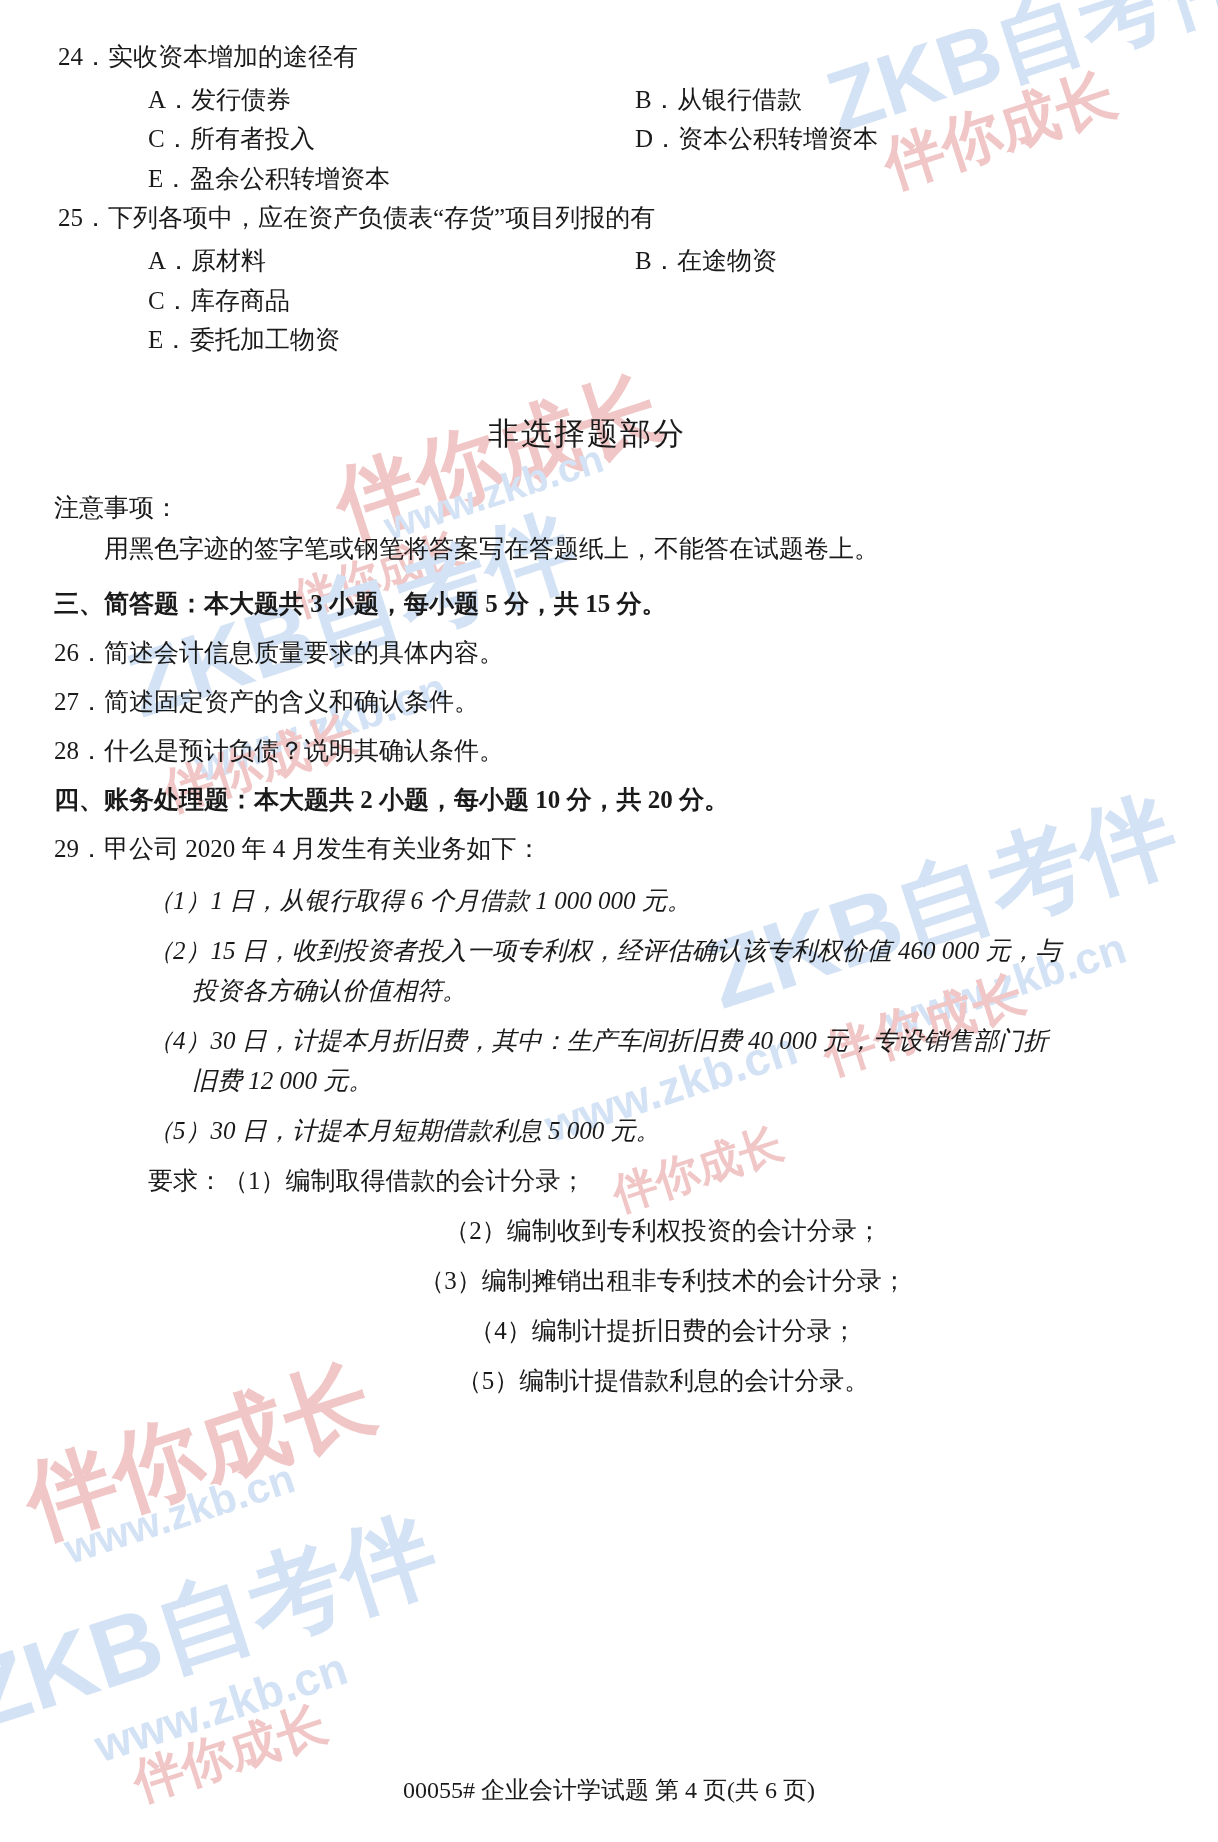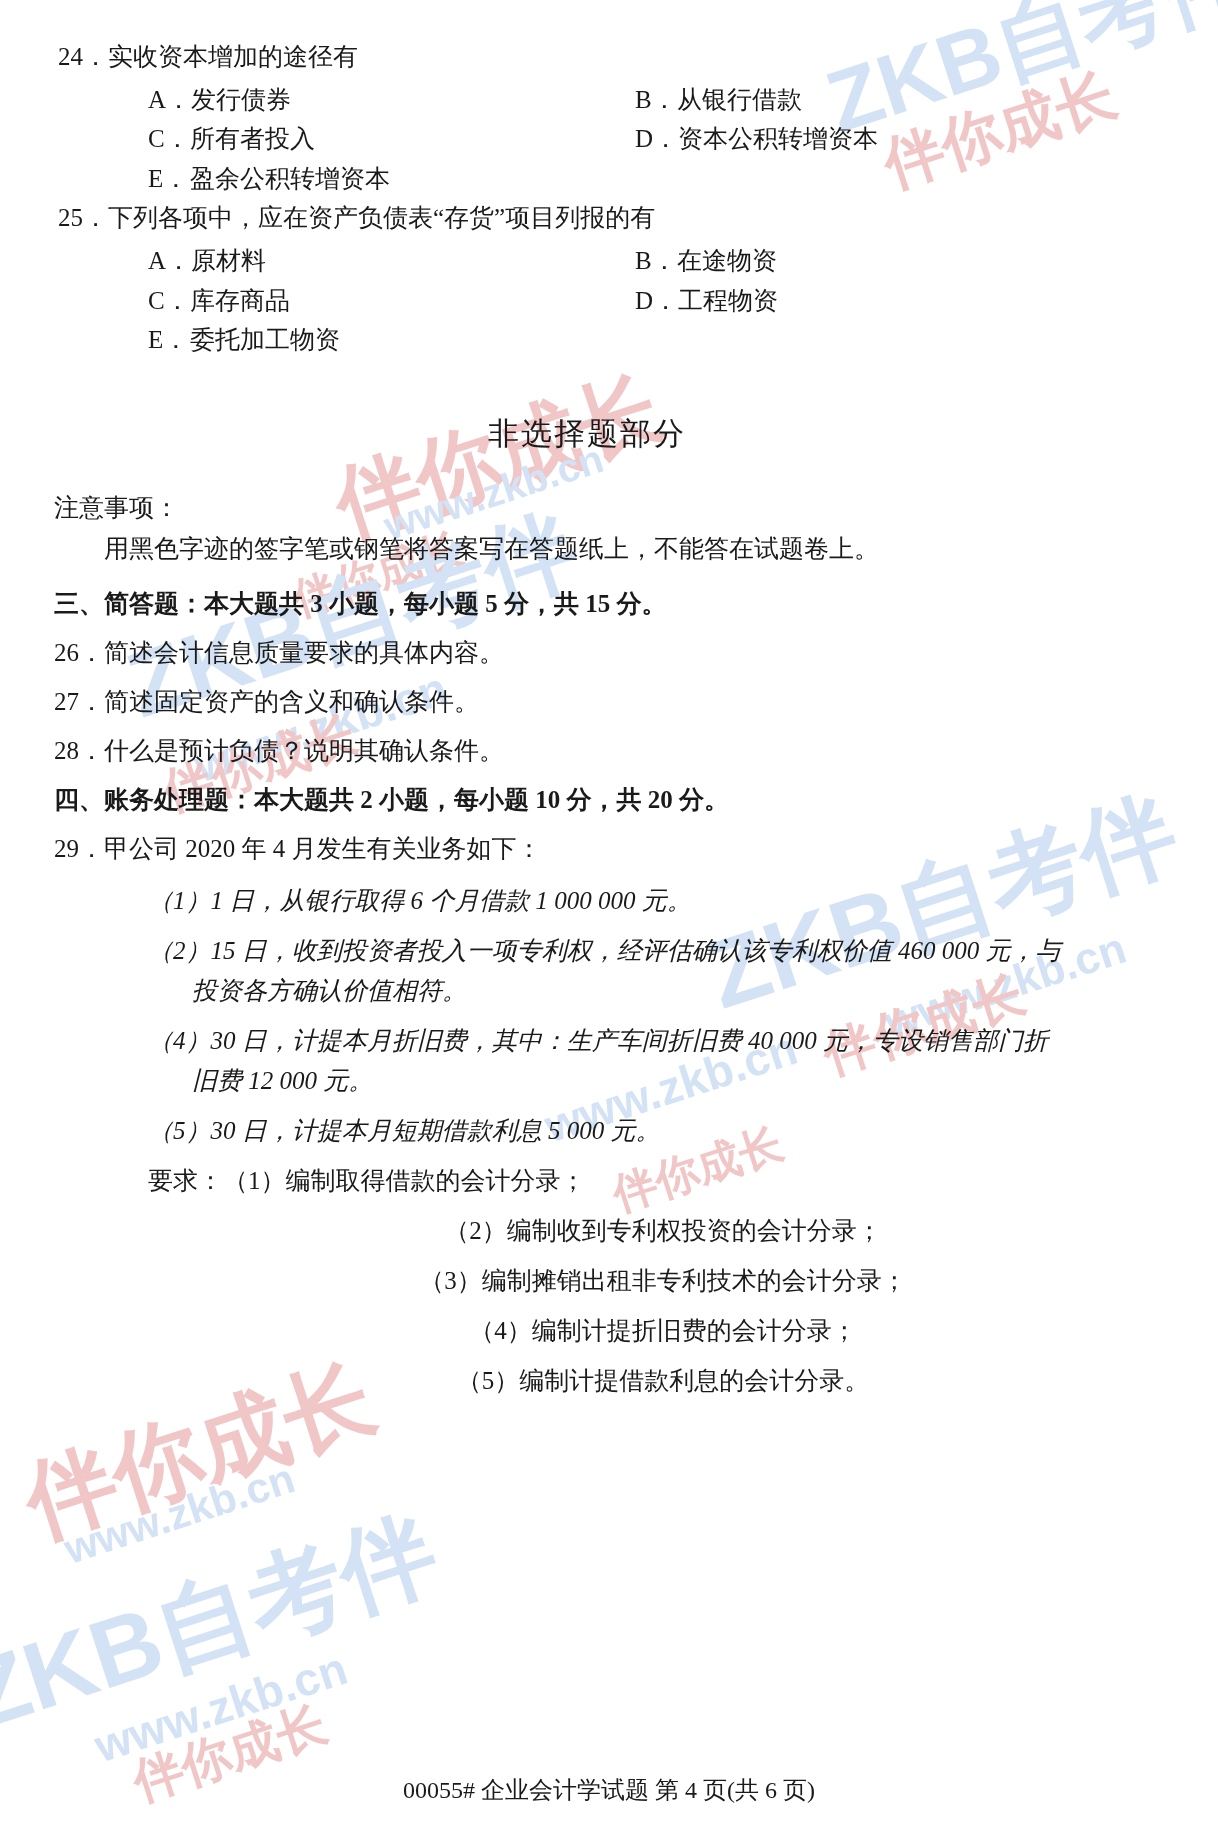--- a/index.html
+++ b/index.html
@@ -243,23 +243,20 @@
       <span class="opt-label">A．</span><span>原材料</span>
     </div>
     <div class="opt">
       <span class="opt-label">B．</span><span>在途物资</span>
     </div>
   </div>
   <div class="opt-row">
     <div class="opt">
       <span class="opt-label">C．</span><span>库存商品</span>
     </div>
-    <div class="opt">
-      <span class="opt-label">D．</span><span>工程物资</span>
-    </div>
   </div>
   <div class="opt-row">
     <div class="opt">
       <span class="opt-label">E．</span><span>委托加工物资</span>
     </div>
     <div class="opt"></div>
   </div>
 
   <div class="section-title">非选择题部分</div>
 

